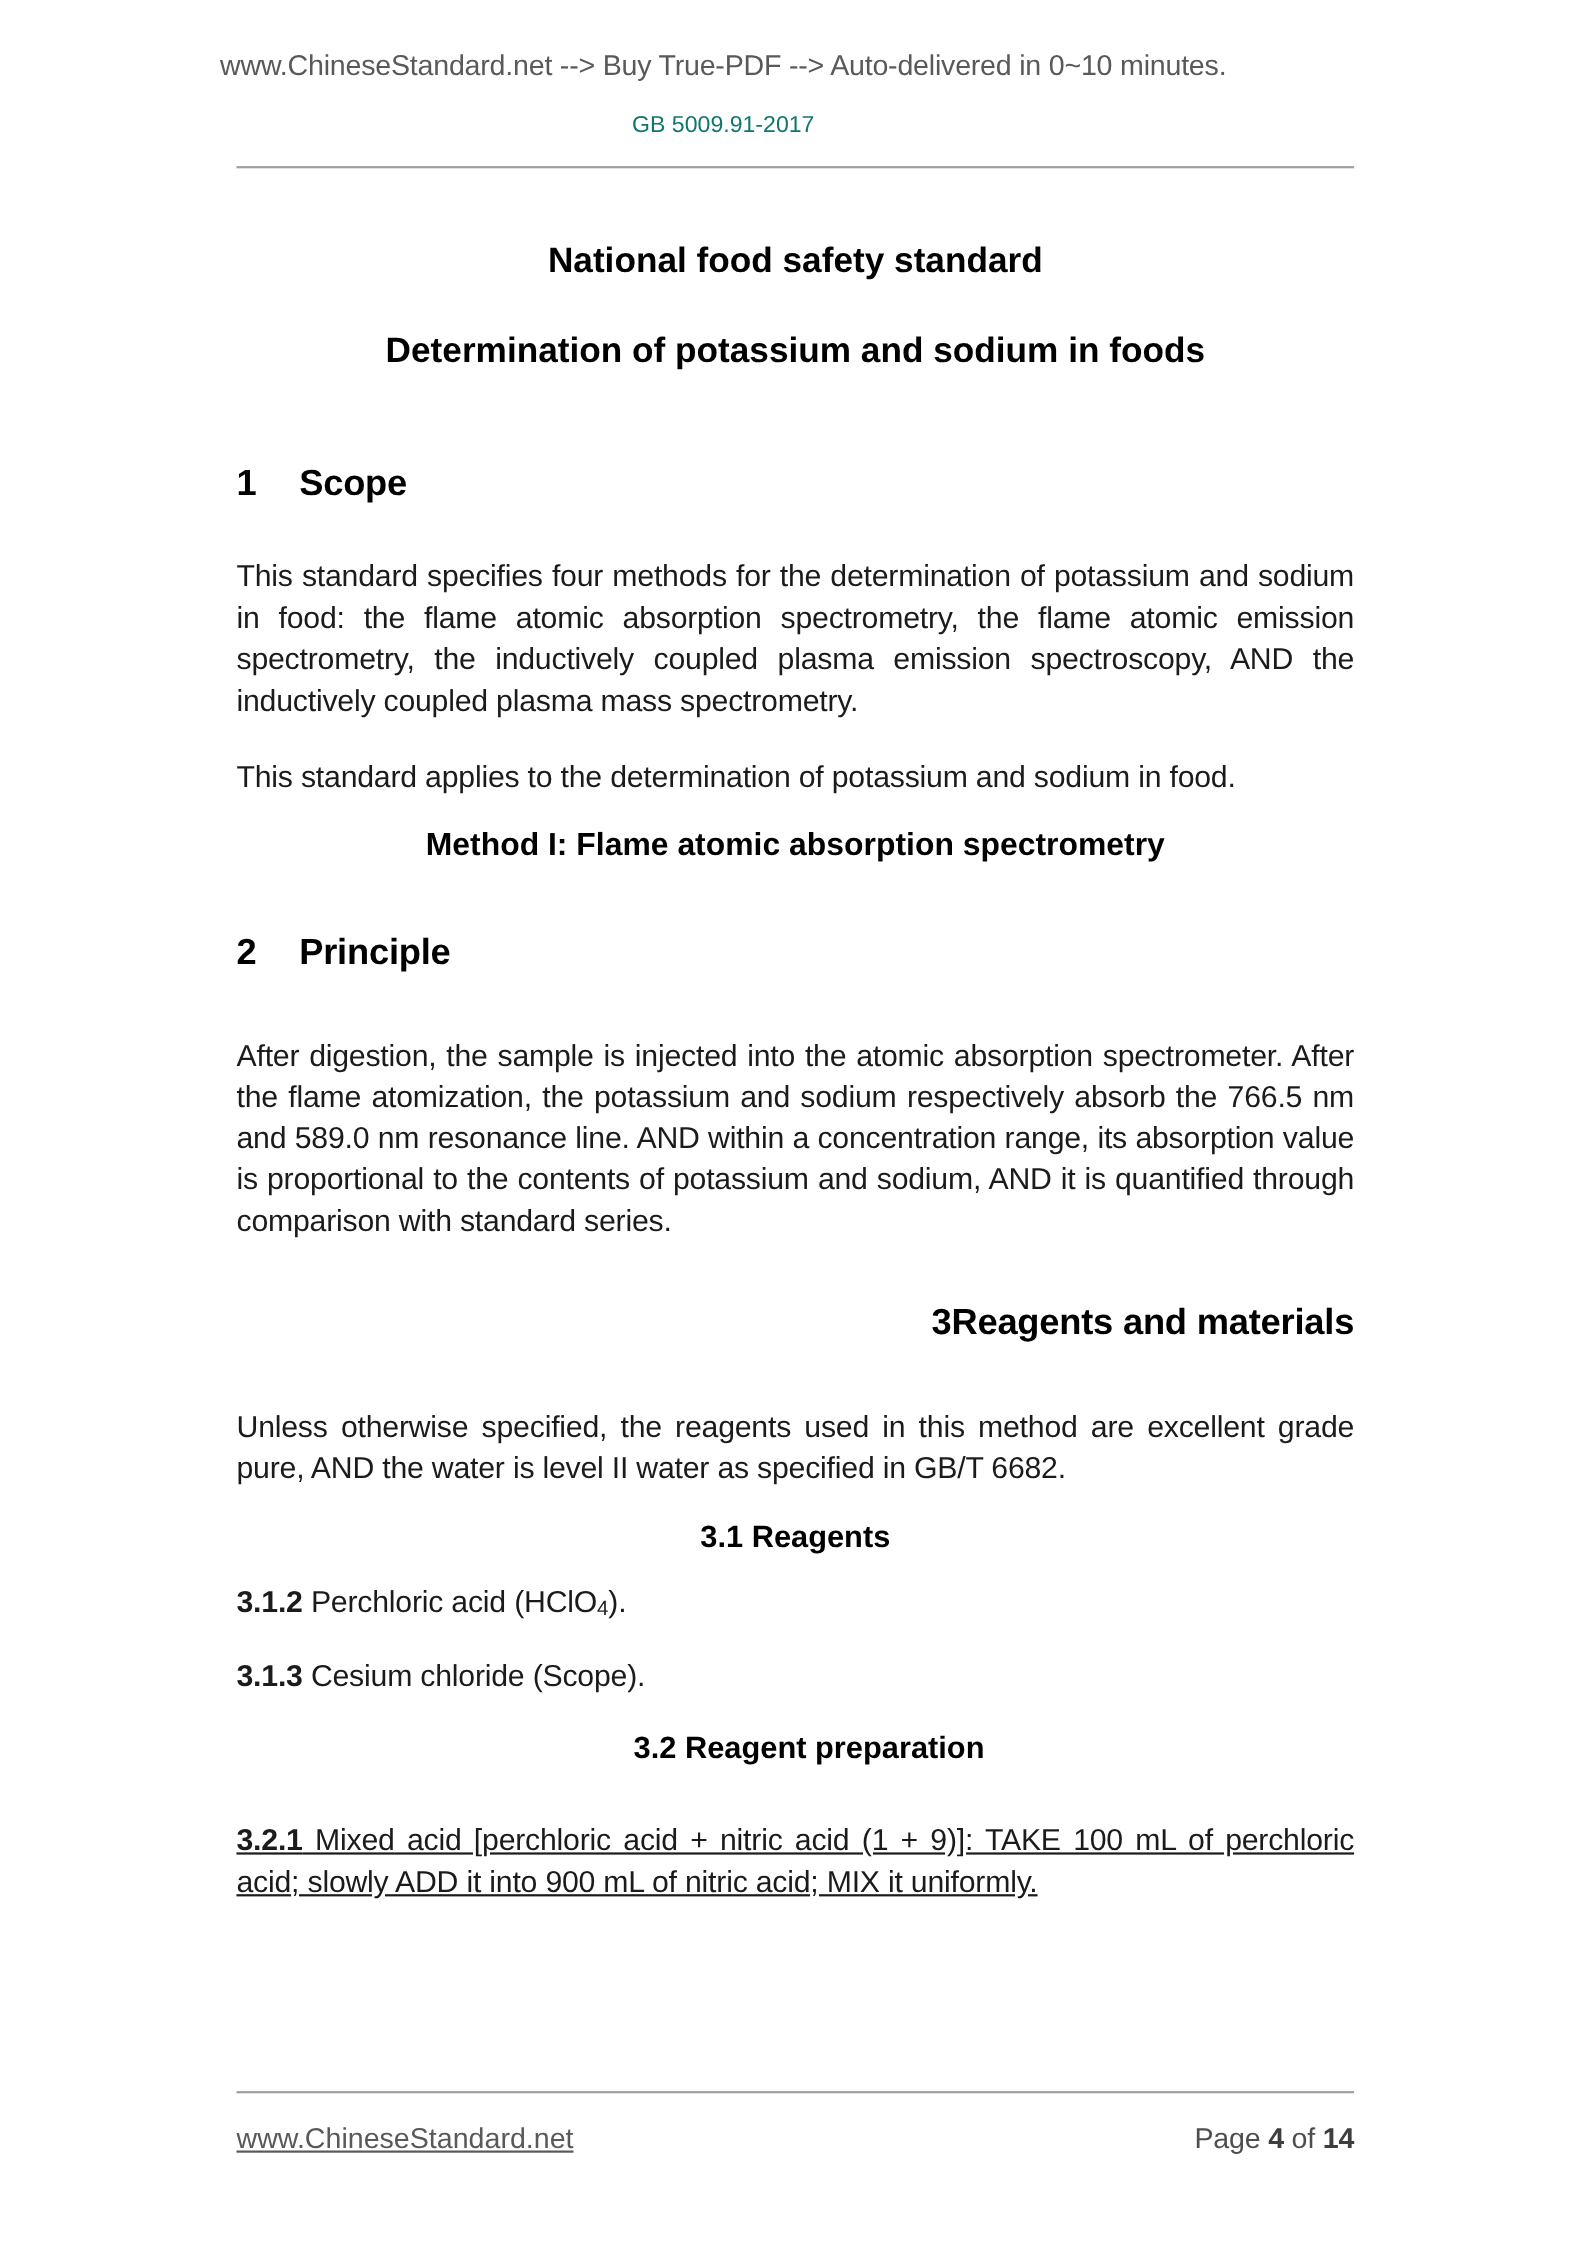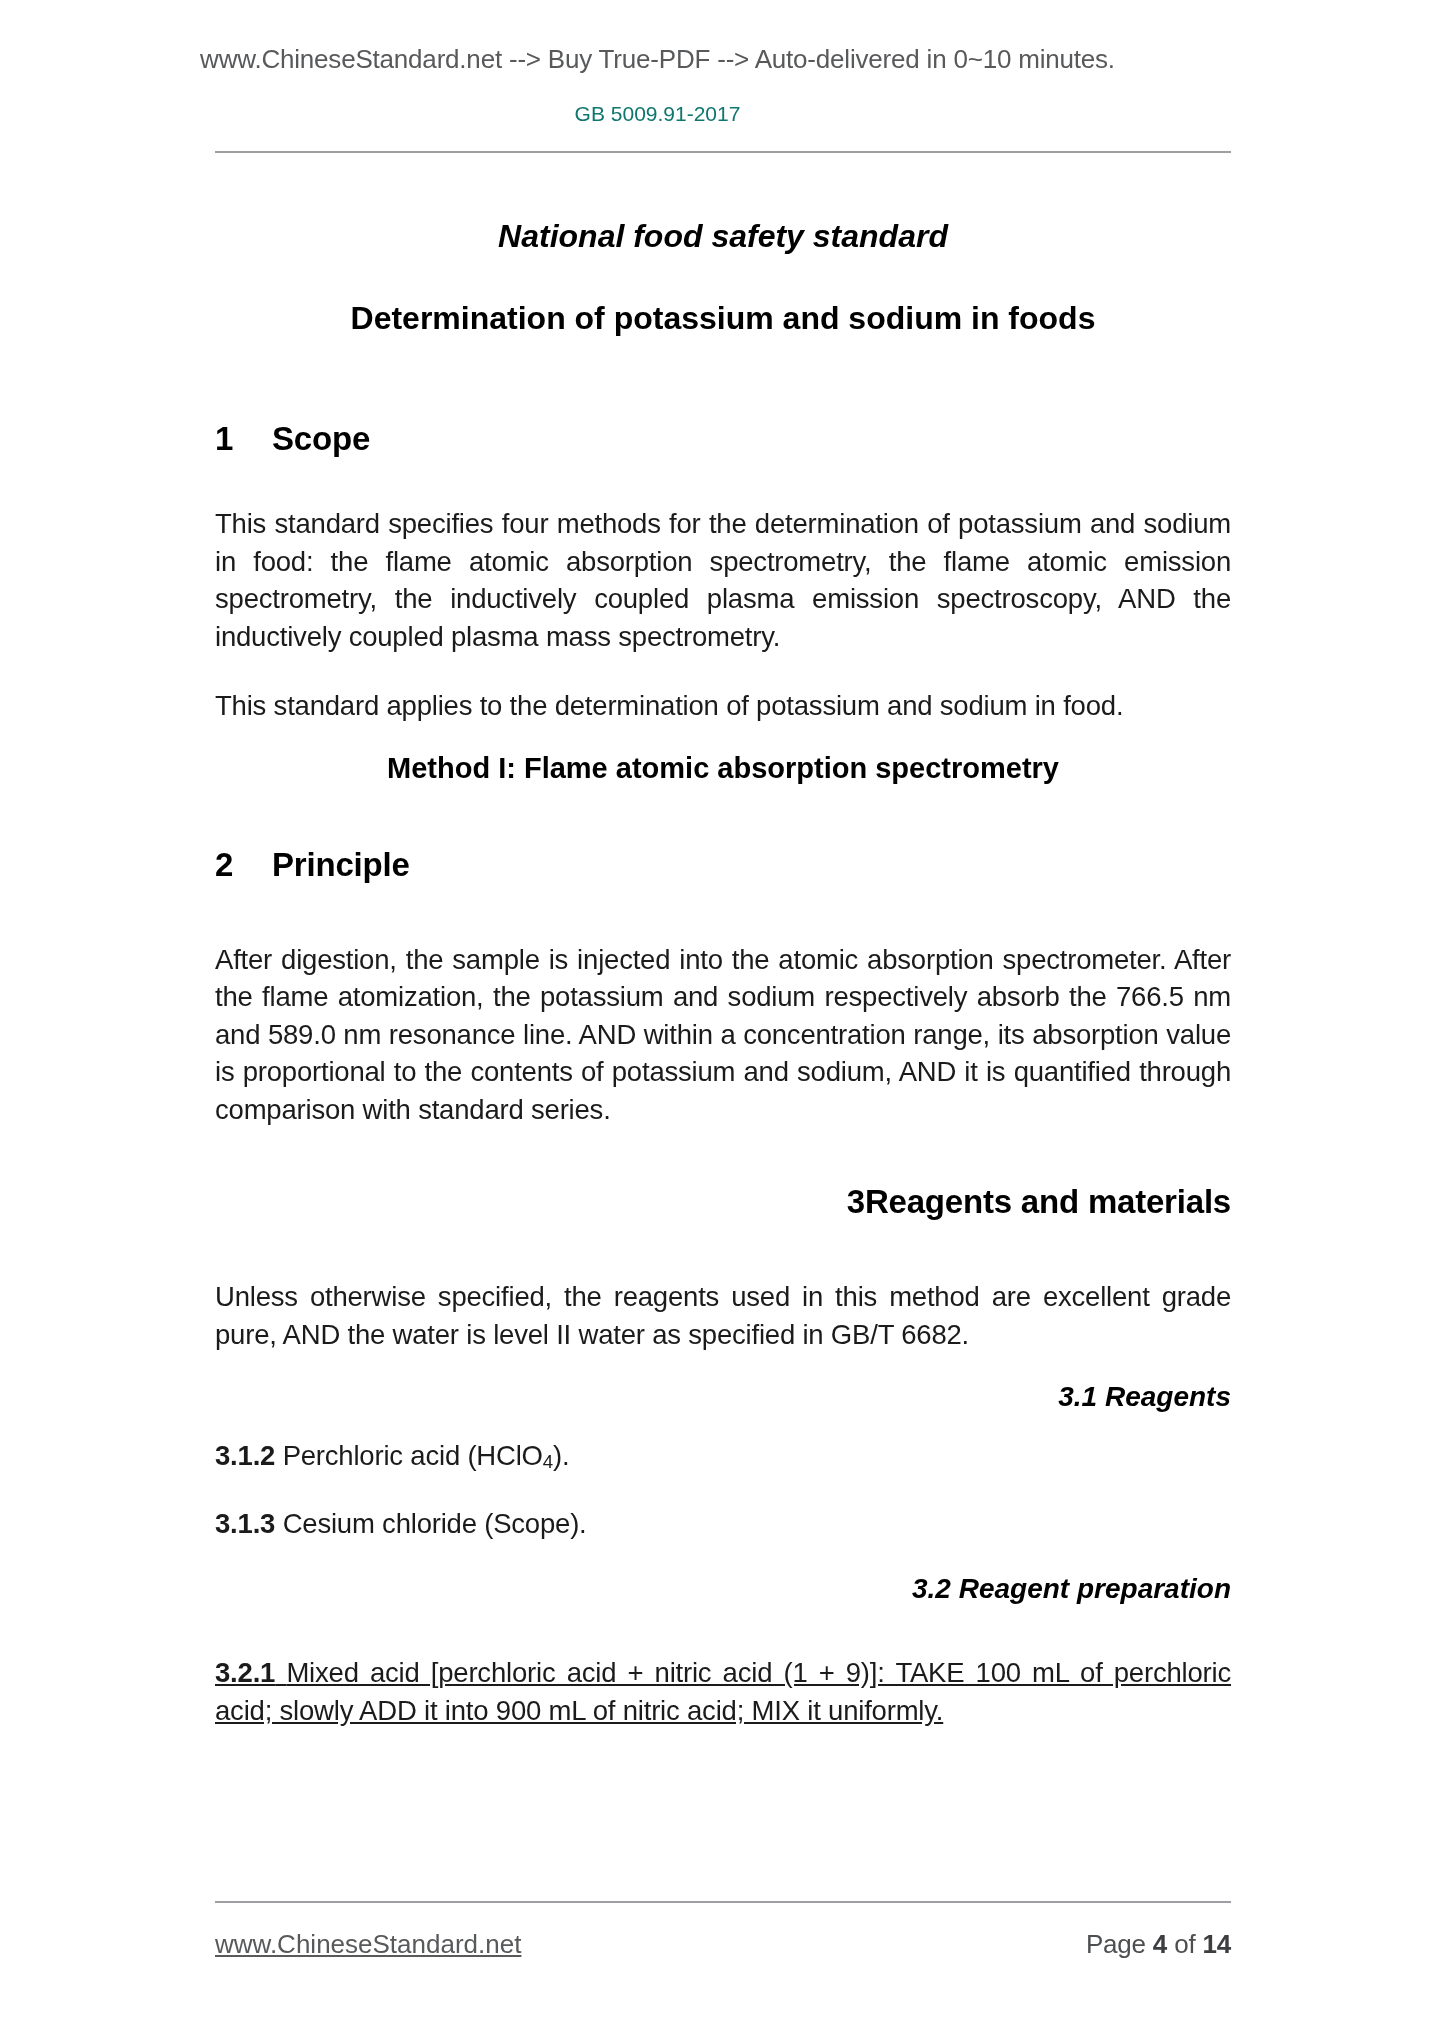--- a/index.html
+++ b/index.html
@@ -50,21 +50,20 @@
     top: 210px;
     width: 1016px;
   }
   .doc-title {
     margin: 8px 0 0 0;
     font-size: 32px;
     line-height: 36px;
     font-weight: bold;
     text-align: center;
     color: #000000;
-    font-style: italic;
   }
   .doc-subtitle {
     margin: 46px 0 0 0;
     font-size: 32px;
     line-height: 36px;
     font-weight: bold;
     text-align: center;
     color: #000000;
   }
   .sec-heading {
@@ -95,22 +94,21 @@
     font-weight: bold;
     text-align: center;
     color: #000000;
   }
   .sub-heading {
     margin: 0;
     font-size: 28px;
     line-height: 34px;
     font-weight: bold;
     color: #000000;
-    text-align: right;
-    font-style: italic;
+    text-align: center;
   }
   sub {
     font-size: 68%;
     vertical-align: baseline;
     position: relative;
     bottom: -0.18em;
   }
   
   .mt-scope     { margin-top: 84px; }
   .mt-p1        { margin-top: 47px; }

